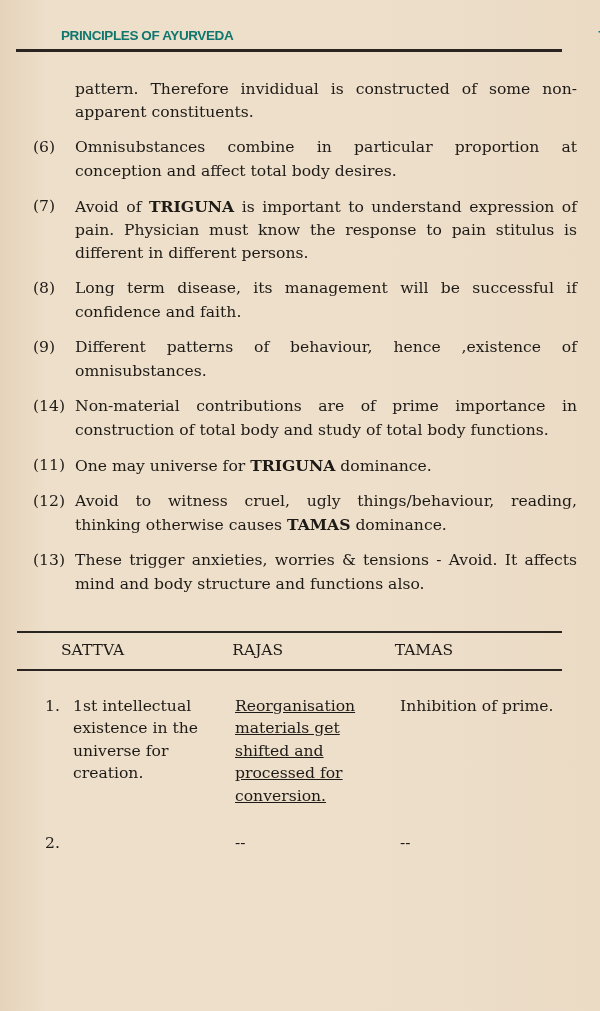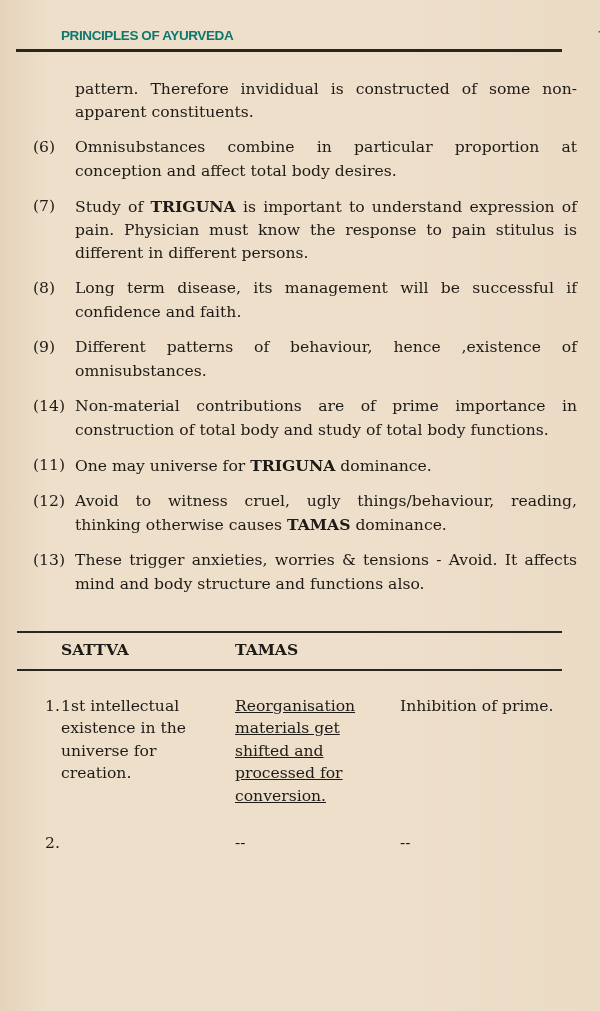--- a/index.html
+++ b/index.html
@@ -22,21 +22,21 @@
     background: #2a2520;
   }
   .content { position: absolute; left: 33px; top: 78px; width: 544px; font-size: 15.6px; line-height: 23px; }
   .para-cont { padding-left: 42px; text-align: justify; text-align-last: left; margin-bottom: 12px; }
   .item { display: flex; margin-bottom: 12px; }
   .item .num { width: 42px; flex: 0 0 42px; }
   .item .text { flex: 1; text-align: justify; }
   .item .text b { font-weight: bold; }
   .table { position: absolute; left: 17px; top: 631px; width: 545px; font-size: 15.6px; line-height: 22.6px; }
   .trule { height: 2px; background: #2a2520; }
-  .thead { display: flex; padding: 6px 0 7px 44px; font-weight: bold; font-size: 15.5px; }
+  .thead { display: flex; padding: 6px 0 7px 44px; font-weight: normal; font-size: 15.5px; }
   .thead div { }
   .col1 { width: 174px; }
   .col2 { width: 165px; }
   .col3 { width: 170px; }
   .trow { display: flex; padding-left: 28px; }
   .trow .c1 { width: 190px; display: flex; }
   .trow .c1 .n { width: 16px; flex: 0 0 16px; }
   .trow .c2 { width: 165px; }
   .trow .c3 { width: 160px; }
 </style>
@@ -51,21 +51,21 @@
 
 <div class="content">
   <div class="para-cont">pattern. Therefore invididual is constructed of some non-apparent constituents.</div>
 
   <div class="item">
     <span class="num">(6)</span>
     <span class="text"><span>Omnisubstances combine in particular proportion at conception and affect total body desires.</span><b></b><span></span></span>
   </div>
   <div class="item">
     <span class="num">(7)</span>
-    <span class="text"><span>Study of </span><b>TRIGUNA</b><span> is important to understand expression of pain. Physician must know the response to pain stitulus is different in different persons.</span></span>
+    <span class="text"><span>Avoid of </span><b>TRIGUNA</b><span> is important to understand expression of pain. Physician must know the response to pain stitulus is different in different persons.</span></span>
   </div>
   <div class="item">
     <span class="num">(8)</span>
     <span class="text"><span>Long term disease, its management will be successful if confidence and faith.</span><b></b><span></span></span>
   </div>
   <div class="item">
     <span class="num">(9)</span>
     <span class="text"><span>Different patterns of behaviour, hence ,existence of omnisubstances.</span><b></b><span></span></span>
   </div>
   <div class="item">
@@ -83,28 +83,29 @@
   <div class="item">
     <span class="num">(13)</span>
     <span class="text"><span>These trigger anxieties, worries &amp; tensions - Avoid. It affects mind and body structure and functions also.</span><b></b><span></span></span>
   </div>
 </div>
 
 <div class="table">
   <div class="trule"></div>
   <div class="thead">
     <div class="col1">SATTVA</div>
+    <div class="col2">RAJAS</div>
     <div class="col3">TAMAS</div>
   </div>
   <div class="trule" style="margin-bottom:24px;"></div>
 
   <div class="trow" style="margin-bottom:24px;">
     <div class="c1">
       <span class="n">1.</span>
-      <span style="width:150px;">1st intellectual existence in the universe for creation.</span>
+      <span style="width:150px;margin-left:12px;">1st intellectual existence in the universe for creation.</span>
     </div>
     <div class="c2" style="width:150px;margin-right:15px;text-decoration:underline;">Reorganisation materials get shifted and processed for conversion.</div>
     <div class="c3">Inhibition of prime.</div>
   </div>
 
   <div class="trow">
     <div class="c1">
       <span class="n">2.</span>
     </div>
     <div class="c2" style="width:150px;margin-right:15px;">--</div>

